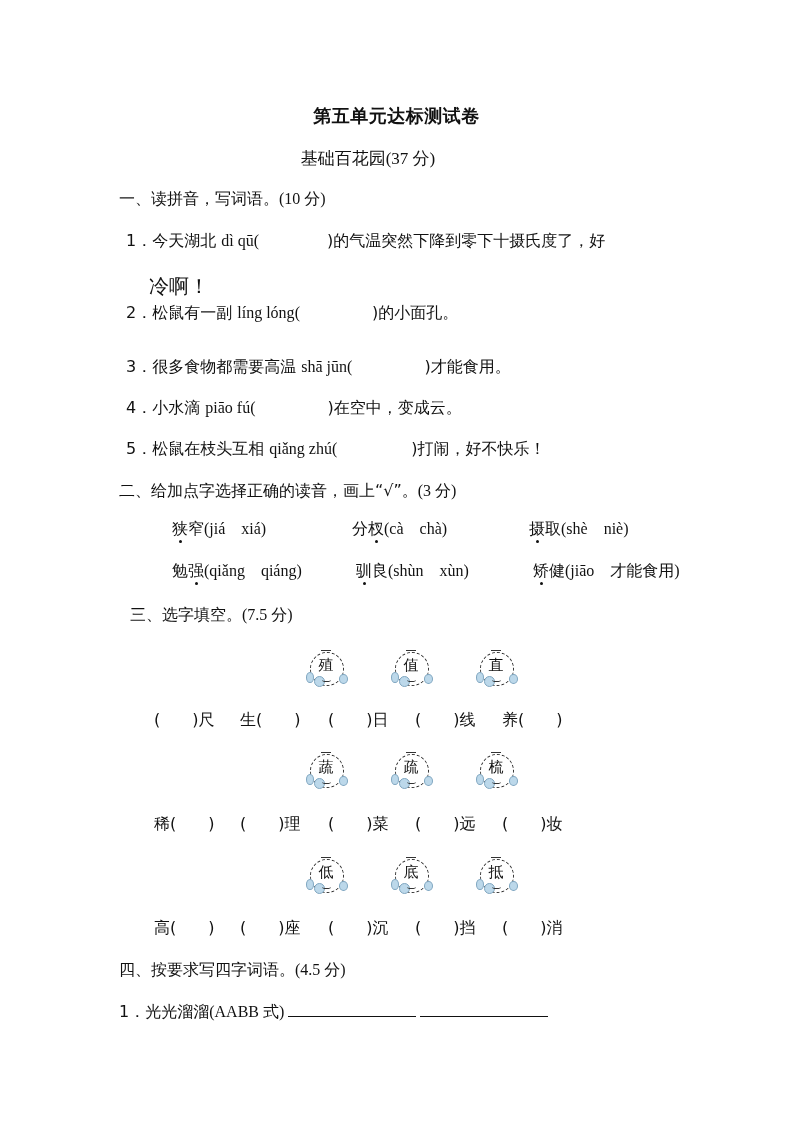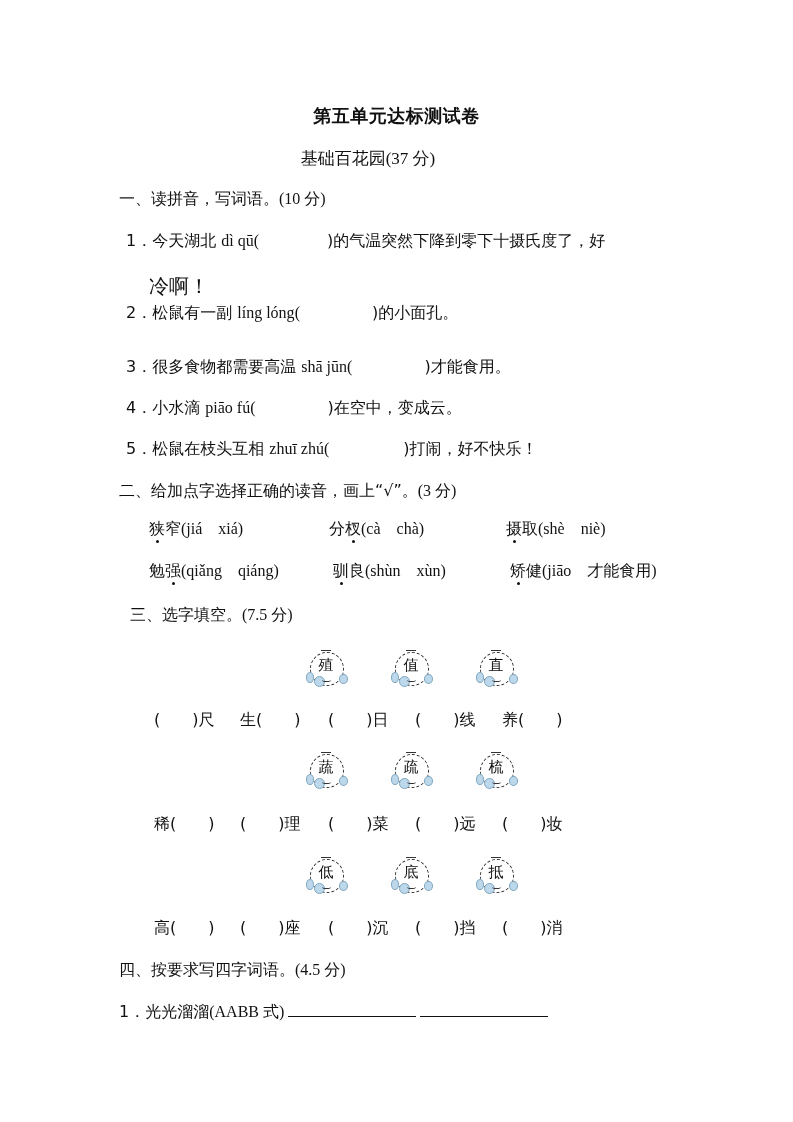--- a/index.html
+++ b/index.html
@@ -10,21 +10,21 @@
     }
     .abs { position: absolute; white-space: nowrap; }
     .title { top: 104px; left: 0; width: 793px; text-align: center; font-size: 18px; font-weight: bold; letter-spacing: 0.5px; font-family: "DejaVu Sans", sans-serif; }
     .subtitle { top: 147px; left: 0; width: 736px; text-align: center; font-size: 17px; font-family: "Liberation Serif", serif; }
     .sec { left: 119px; font-size: 16px; font-family: "DejaVu Sans", sans-serif; }
     .sec .pts { font-family: "Liberation Serif", serif; }
     .q { left: 126px; font-size: 16px; font-family: "DejaVu Sans", sans-serif; }
     .q .py { font-family: "Liberation Serif", serif; text-align: right; }
     .gap { display: inline-block; }
     .cont { left: 149px; font-size: 20px; font-family: "DejaVu Sans", sans-serif; }
-    .pron { position: absolute; white-space: nowrap; font-family: "Liberation Serif", serif; font-size: 16px; }
+    .pron { position: absolute; white-space: nowrap; font-family: "Liberation Serif", serif; font-size: 16px; margin-left: 23px; }
     .pron .hz { font-family: "DejaVu Sans", sans-serif; }
     .dot { position: relative; }
     .dot::after { content: ""; position: absolute; left: 50%; bottom: -5px; width: 3px; height: 3px; margin-left: -1.5px; background: #111; border-radius: 50%; }
     .badge {
       position: absolute; width: 40px; height: 36px;
     }
     .badge .ring {
       position: absolute; left: 4px; top: 2px; width: 32px; height: 32px; border: 1px dashed #333; border-radius: 50%;
     }
     .badge .ch {
@@ -66,21 +66,21 @@
   <span class="py">shā jūn</span><span class="py">(</span><span class="gap" style="width:72px;"></span><span>)才能食用。</span>
 </div>
 
 <div class="abs q" style="top:398px;">
   <span>4．</span><span>小水滴</span>
   <span class="py">piāo fú</span><span class="py">(</span><span class="gap" style="width:72px;"></span><span>)在空中，变成云。</span>
 </div>
 
 <div class="abs q" style="top:439px;">
   <span>5．</span><span>松鼠在枝头互相</span>
-  <span class="py">zhuī zhú</span><span class="py">(</span><span class="gap" style="width:74px;"></span><span>)打闹，好不快乐！</span>
+  <span class="py">qiǎng zhú</span><span class="py">(</span><span class="gap" style="width:74px;"></span><span>)打闹，好不快乐！</span>
 </div>
 
 <div class="abs sec" style="top:481px;">
   <span>二、给加点字选择正确的读音，画上“√”。</span><span class="pts">(3 分)</span>
 </div>
 
 <div class="pron" style="left:149px; top:519px;">
   <span class="hz"></span><span class="hz dot">狭</span><span class="hz">窄</span><span>(jiá　xiá)</span>
 </div>
 <div class="pron" style="left:329px; top:519px;text-align:center;">

